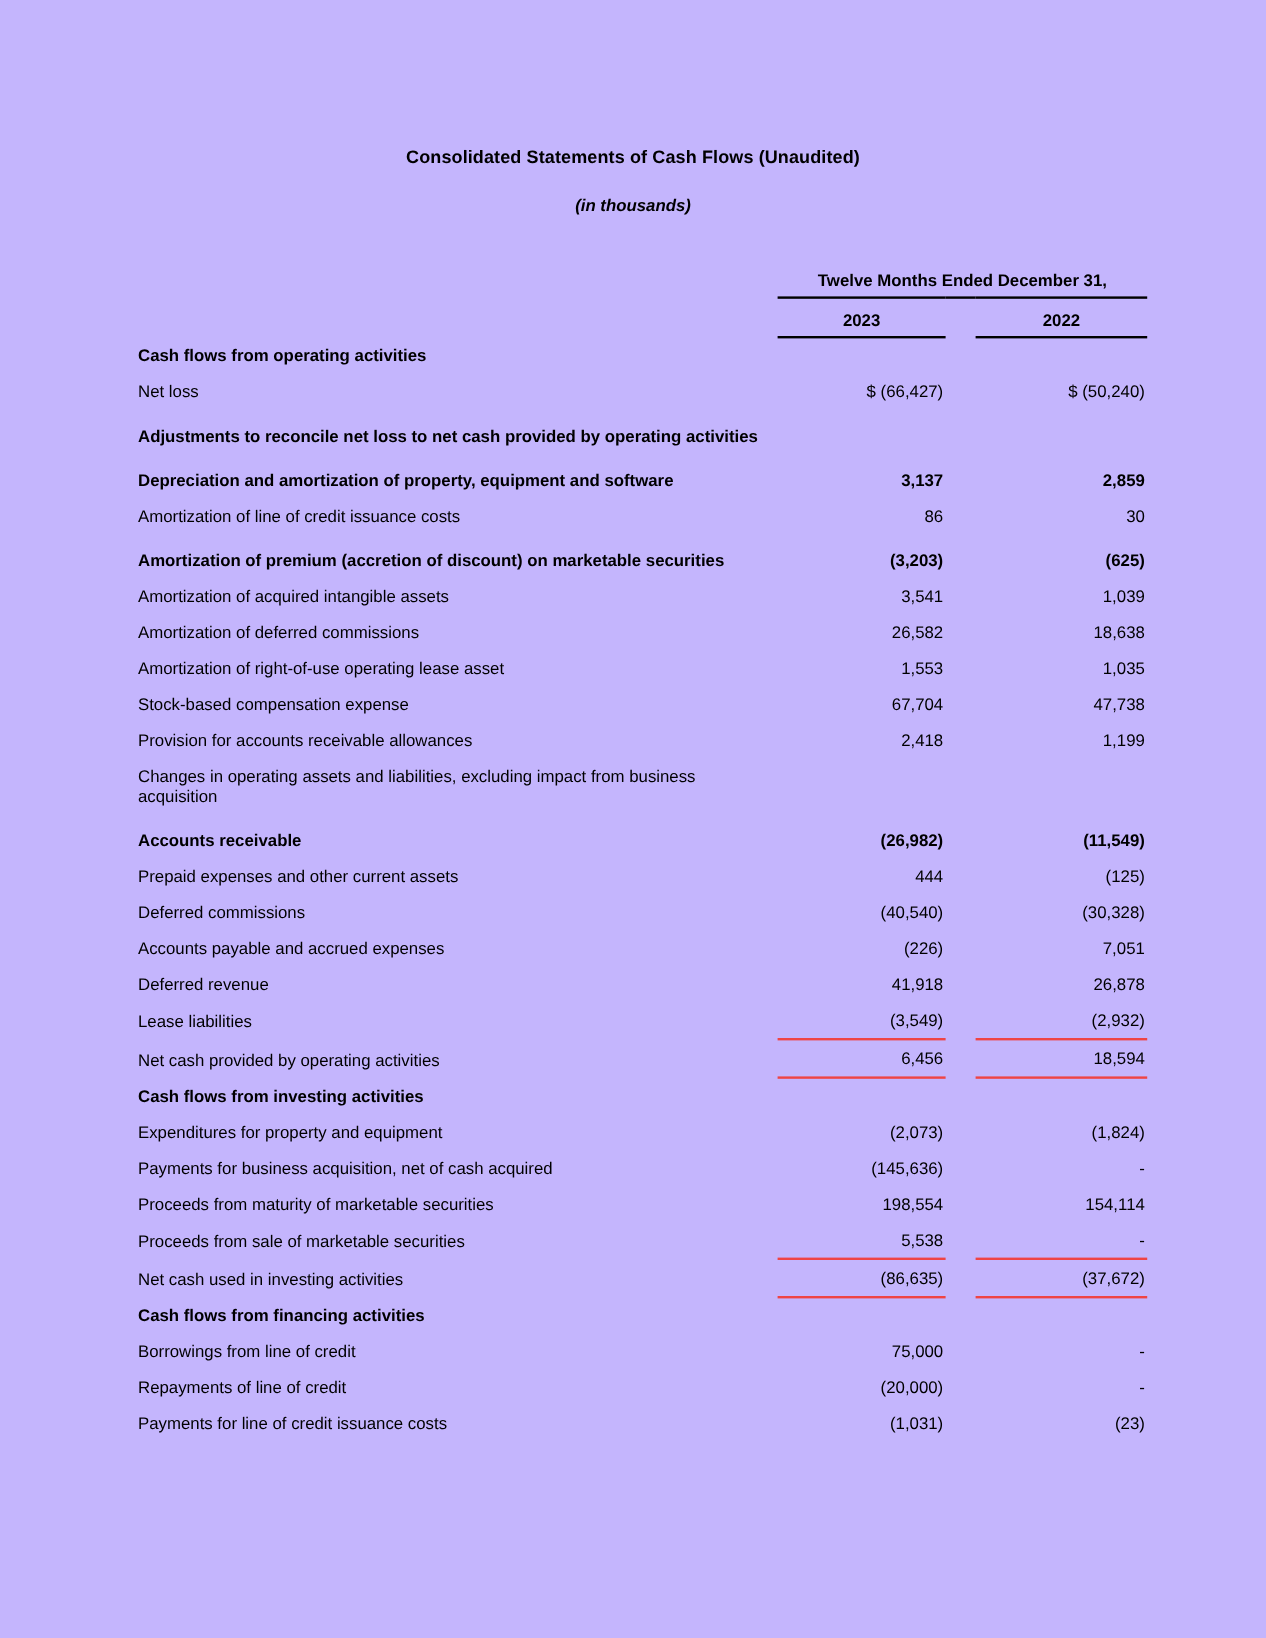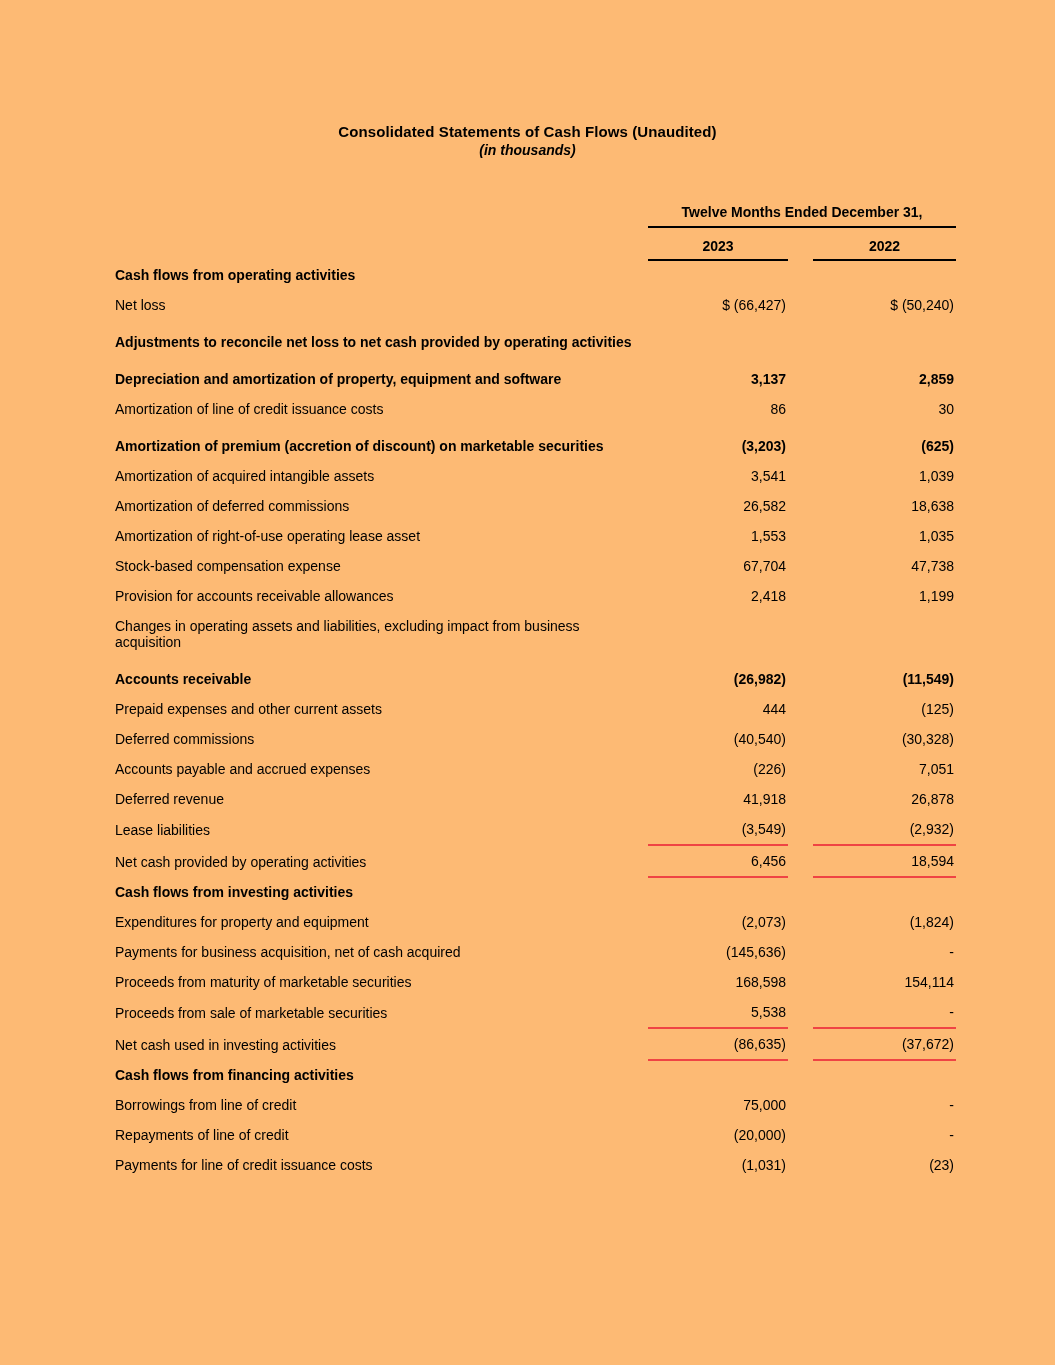--- a/index.html
+++ b/index.html
@@ -7,32 +7,32 @@
   body {
     font-family: "Liberation Sans", sans-serif;
     color: #000000;
     -webkit-font-smoothing: antialiased;
   }
   .page {
     position: relative;
     width: 1055px;
     height: 1365px;
     margin: 0 auto;
-    background: #fdba74;
+    background: #c4b5fd;
     overflow: hidden;
   }
   .doc-title {
     margin-top: 123px;
     text-align: center;
     font-size: 15px;
     font-weight: bold;
     letter-spacing: 0.1px;
   }
   .doc-subtitle {
-    margin-top: 2px;
+    margin-top: 23px;
     text-align: center;
     font-size: 14px;
     font-weight: bold;
     font-style: italic;
   }
   table.statement {
     border-collapse: collapse;
     table-layout: fixed;
     margin-left: 115px;
     margin-top: 46px;
@@ -225,21 +225,21 @@
           <td class="val">(1,824)</td>
         </tr>
         <tr>
           <td class="label">Payments for business acquisition, net of cash acquired</td>
           <td class="val">(145,636)</td>
           <td></td>
           <td class="val">-</td>
         </tr>
         <tr>
           <td class="label">Proceeds from maturity of marketable securities</td>
-          <td class="val">168,598</td>
+          <td class="val">198,554</td>
           <td></td>
           <td class="val">154,114</td>
         </tr>
         <tr class="rule">
           <td class="label">Proceeds from sale of marketable securities</td>
           <td class="val">5,538</td>
           <td></td>
           <td class="val">-</td>
         </tr>
         <tr class="rule">

